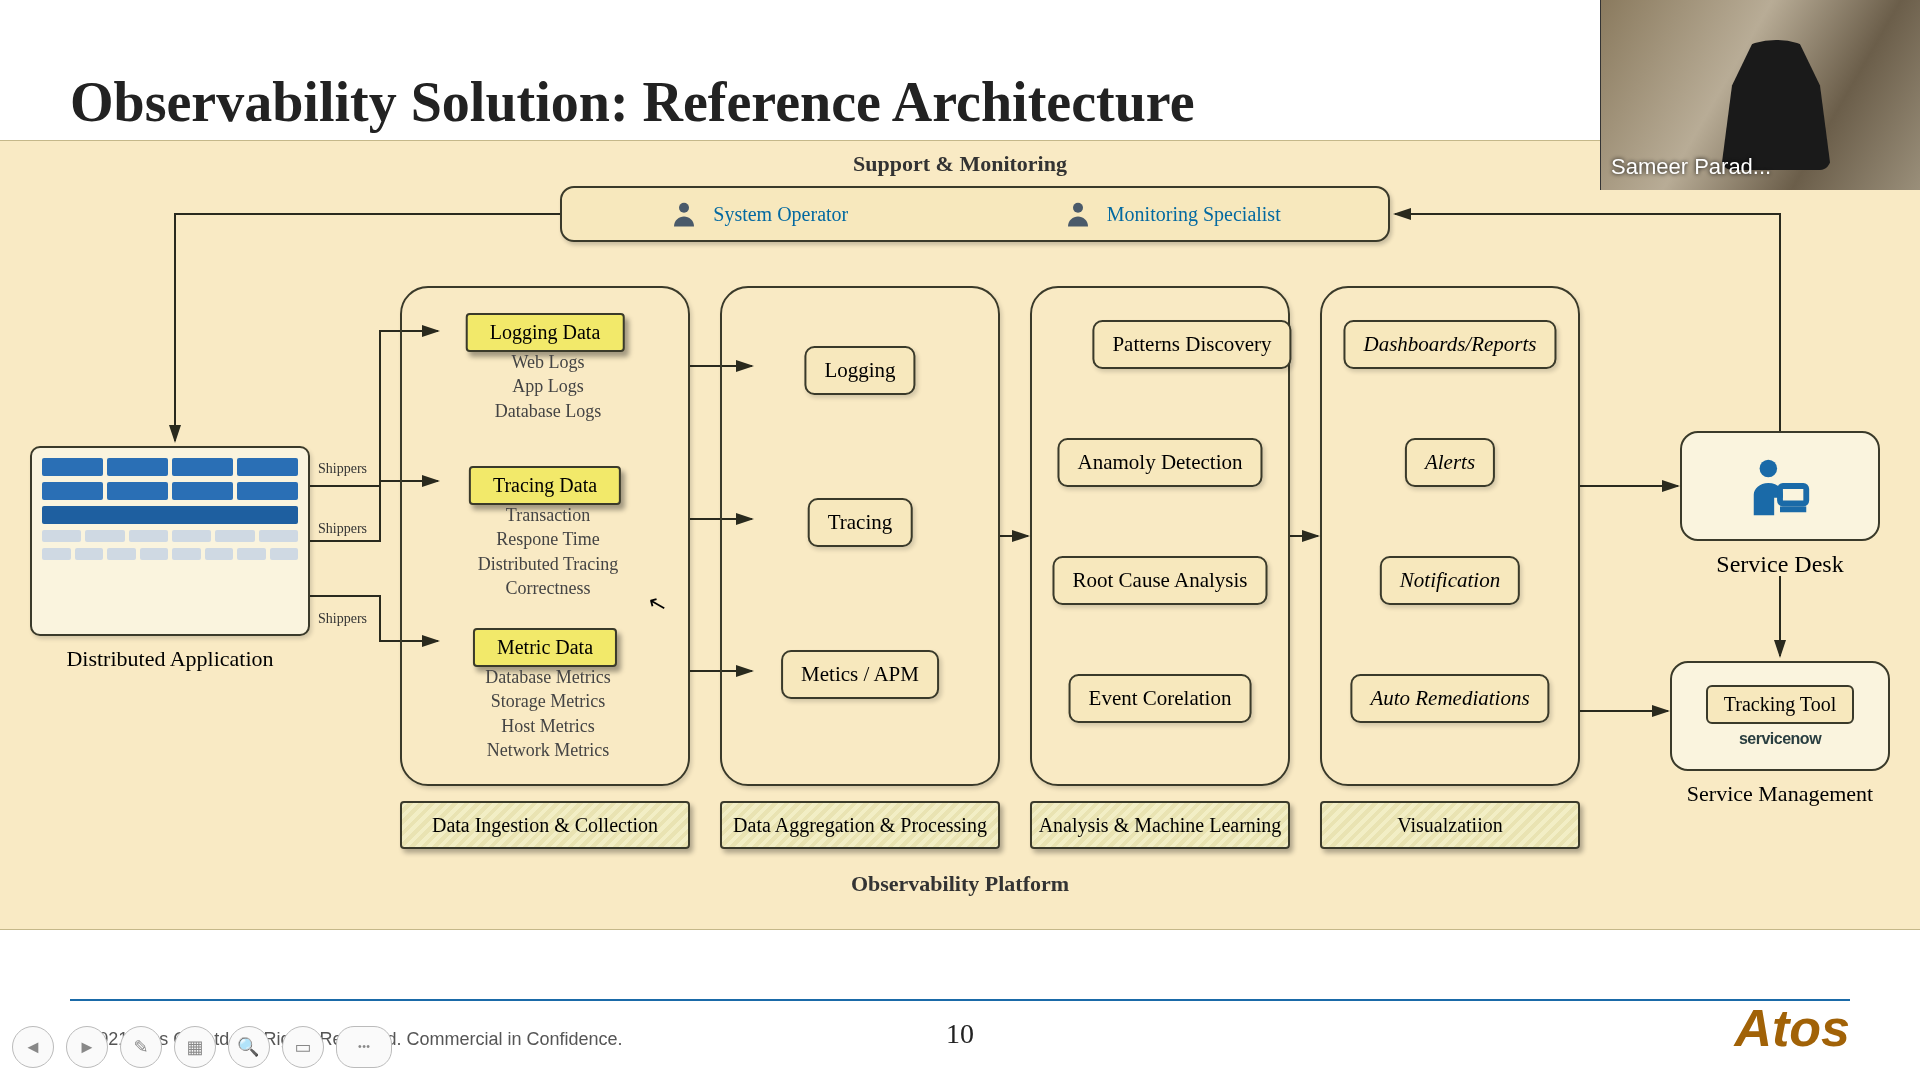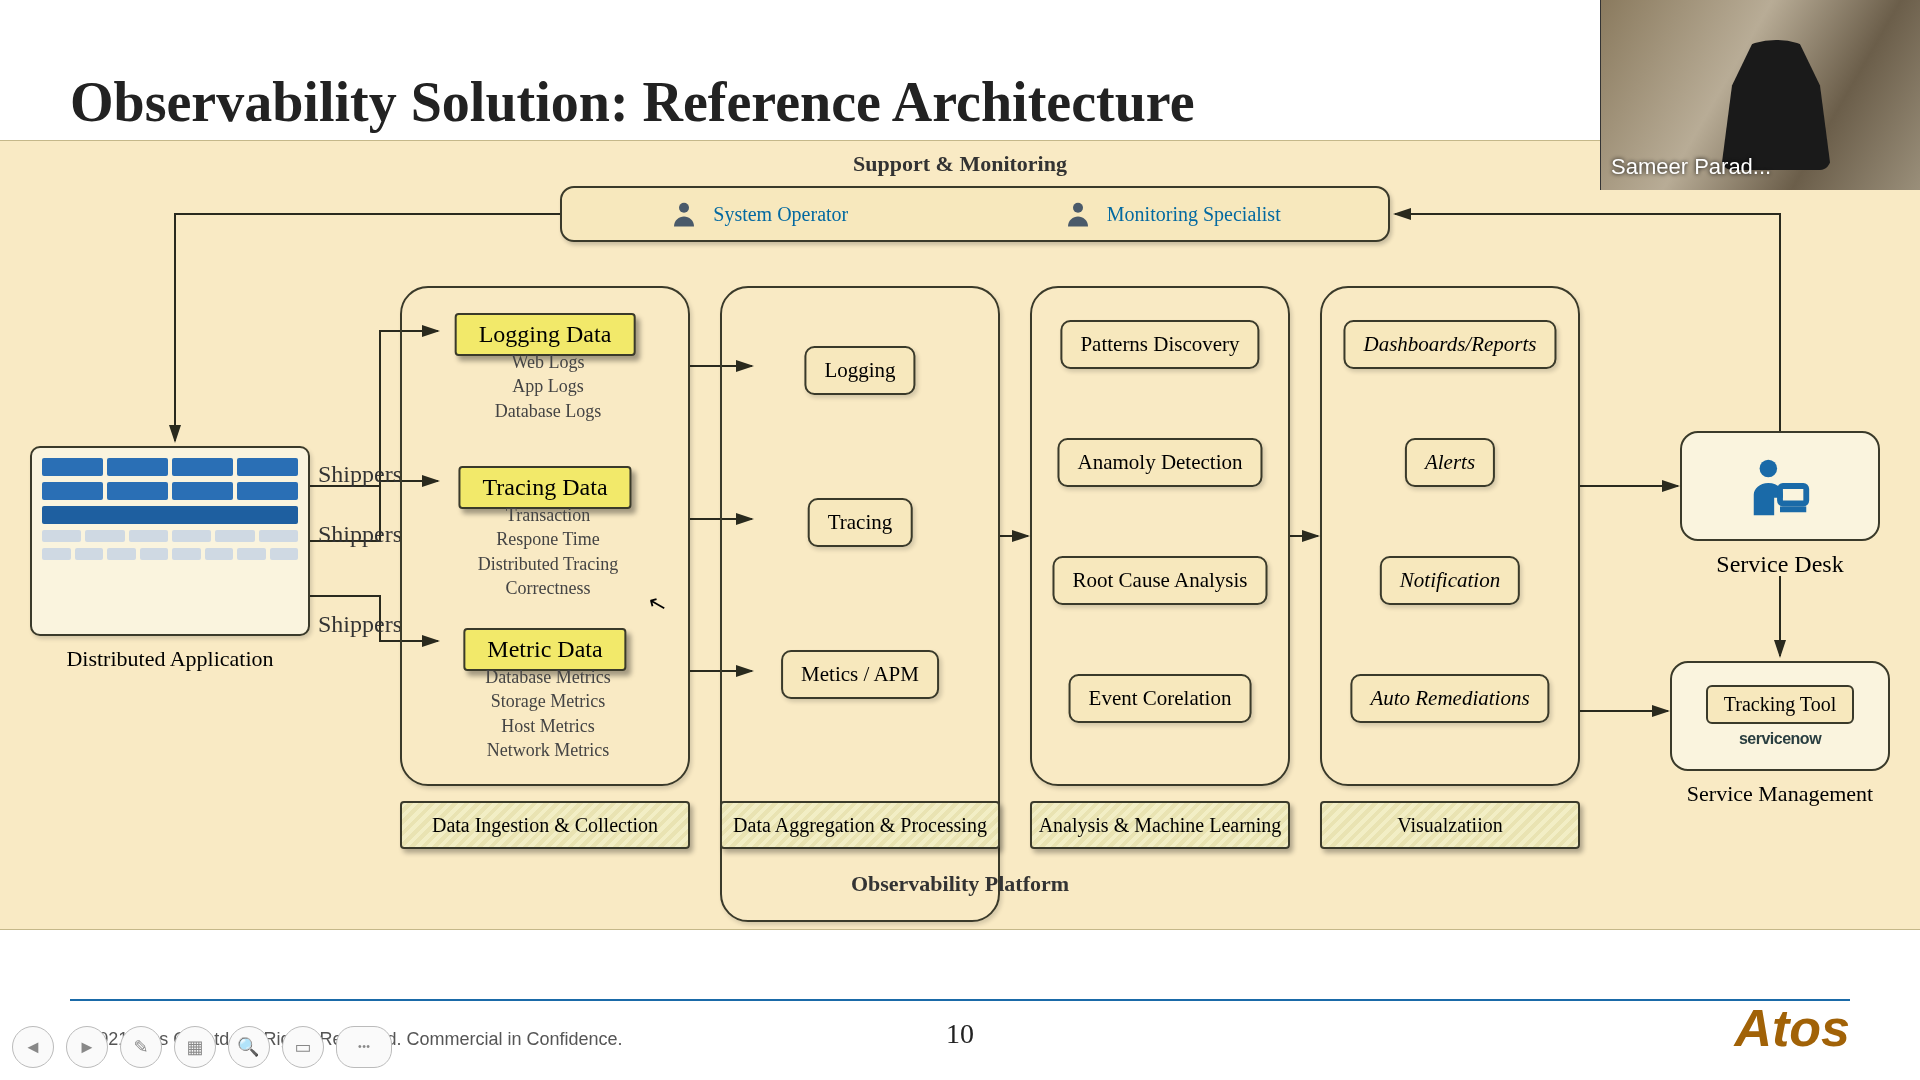--- a/index.html
+++ b/index.html
@@ -7,39 +7,39 @@
   .slide { position:relative; width:1920px; height:1080px; }
   .title { position:absolute; left:70px; top:70px; font-size:56px; font-weight:600; color:#222; }
   .diagram-area { position:absolute; left:0; top:140px; width:1920px; height:790px; background:#f9eac4; border-top:1px solid #c5b88a; border-bottom:1px solid #c5b88a; }
   .label { position:absolute; font-size:20px; color:#333; text-align:center; }
   .support-label { left:0; right:0; top:10px; font-size:22px; font-weight:600; }
   .roles-bar { position:absolute; left:560px; top:45px; width:830px; height:56px; border:2px solid #3a3a2a; border-radius:14px; background:#f7e8bd; box-shadow:2px 3px 4px rgba(0,0,0,.2); display:flex; align-items:center; justify-content:space-around; }
   .role { display:flex; align-items:center; gap:14px; font-size:20px; color:#0369a1; }
   .person-ico { width:30px; height:30px; }
   .col { position:absolute; border:2px solid #3a3a2a; border-radius:28px; background:transparent; box-shadow:2px 3px 4px rgba(0,0,0,.15); }
   .col1 { left:400px; top:145px; width:290px; height:500px; }
-  .col2 { left:720px; top:145px; width:280px; height:636px; }
+  .col2 { left:720px; top:145px; width:280px; height:500px; }
   .col3 { left:1030px; top:145px; width:260px; height:500px; }
   .col4 { left:1320px; top:145px; width:260px; height:500px;font-style:italic; }
-  .yellow-pill { position:absolute; left:50%; transform:translateX(-50%); padding:6px 22px; background:#f2e96a; border:2px solid #3a3a2a; border-radius:4px; font-size:24px; box-shadow:4px 5px 5px rgba(0,0,0,.35); white-space:nowrap; }
+  .yellow-pill { position:absolute; left:50%; transform:translateX(-50%); padding:6px 22px; background:#f2e96a; border:2px solid #3a3a2a; border-radius:4px; font-size:20px; box-shadow:4px 5px 5px rgba(0,0,0,.35); white-space:nowrap; }
   .sub { position:absolute; left:6px; right:0; text-align:center; font-size:18px; color:#444; line-height:1.35; }
   .box { position:absolute; left:50%; transform:translateX(-50%); border:2px solid #3a3a2a; border-radius:10px; padding:10px 18px; font-size:21px; background:#f7e8bd; box-shadow:2px 3px 4px rgba(0,0,0,.15); white-space:nowrap; text-align:center; }
   .stage { position:absolute; height:48px; border:2px solid #3a3a2a; border-radius:4px; background:repeating-linear-gradient(135deg,#f2eec5,#f2eec5 4px,#e9e3b2 4px,#e9e3b2 8px); box-shadow:3px 4px 5px rgba(0,0,0,.3); display:flex; align-items:center; justify-content:center; font-size:20px; }
   .stage1 { left:400px; top:660px; width:290px; }
   .stage2 { left:720px; top:660px; width:280px; }
   .stage3 { left:1030px; top:660px; width:260px; }
   .stage4 { left:1320px; top:660px; width:260px; }
   .platform-label { left:0; right:0; top:730px; font-size:22px; font-weight:600; }
   .dist-app { position:absolute; left:30px; top:305px; width:280px; height:190px; border:2px solid #3a3a2a; border-radius:10px; background:#faf4de; box-shadow:2px 3px 4px rgba(0,0,0,.15); padding:10px; }
   .dist-app-inner { width:100%; height:100%; display:flex; flex-direction:column; gap:6px; }
   .mini-row { display:flex; gap:4px; justify-content:center; }
   .mini { background:#2a6fb5; height:18px; flex:1; border-radius:2px; }
   .mini.sm { height:12px; background:#cfd9e3; }
   .dist-label { position:absolute; left:30px; top:505px; width:280px; text-align:center; font-size:22px; }
-  .shipper { position:absolute; font-size:24px; color:#333; }
+  .shipper { position:absolute; font-size:14px; color:#333; }
   .svc-desk { position:absolute; left:1680px; top:290px; width:200px; height:110px; border:2px solid #3a3a2a; border-radius:18px; background:#faf4de; display:flex; align-items:center; justify-content:center; }
   .svc-desk-label { position:absolute; left:1680px; top:410px; width:200px; text-align:center; font-size:24px; }
   .svc-mgmt { position:absolute; left:1670px; top:520px; width:220px; height:110px; border:2px solid #3a3a2a; border-radius:18px; background:#faf4de; display:flex; flex-direction:column; align-items:center; justify-content:center; gap:6px; }
   .tracking-box { border:2px solid #3a3a2a; border-radius:6px; padding:6px 16px; font-size:20px; background:#f7e8bd; }
   .snow { font-size:16px; font-family:Arial,sans-serif; color:#2a4; letter-spacing:-0.5px; }
   .snow b { color:#293e40; font-weight:700; }
   .svc-mgmt-label { position:absolute; left:1670px; top:640px; width:220px; text-align:center; font-size:22px; }
   .footer { position:absolute; left:70px; right:70px; bottom:30px; }
   .hr { height:2px; background:#1a6aa8; margin-bottom:28px; }
   .copyright { font-size:18px; color:#555; font-family:Arial,sans-serif; }
@@ -177,21 +177,21 @@
       </div>
     </div>
 
     <div class="col col2">
       <div class="box" style="top:58px;">Logging</div>
       <div class="box" style="top:210px;">Tracing</div>
       <div class="box" style="top:362px;">Metics / APM</div>
     </div>
 
     <div class="col col3">
-      <div class="box" style="top:32px;">Patterns Discovery</div>
+      <div class="box" style="top:32px;margin-left:32px;">Patterns Discovery</div>
       <div class="box" style="top:150px;">Anamoly Detection</div>
       <div class="box" style="top:268px;">Root Cause Analysis</div>
       <div class="box" style="top:386px;">Event Corelation</div>
     </div>
 
     <div class="col col4">
       <div class="box" style="top:32px;">Dashboards/Reports</div>
       <div class="box" style="top:150px;">Alerts</div>
       <div class="box" style="top:268px;">Notification</div>
       <div class="box" style="top:386px;">Auto Remediations</div>

